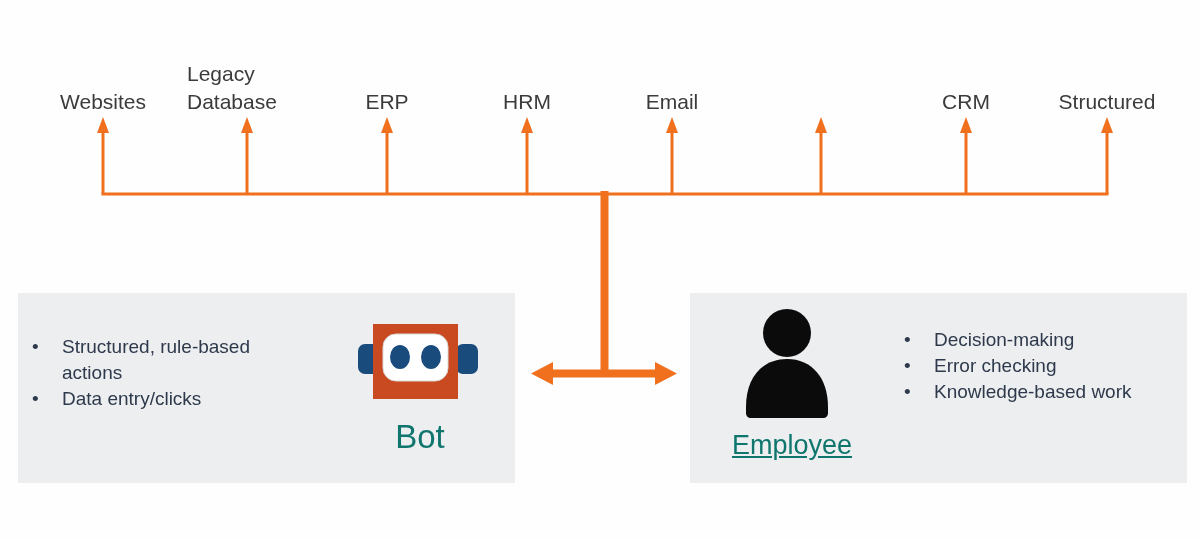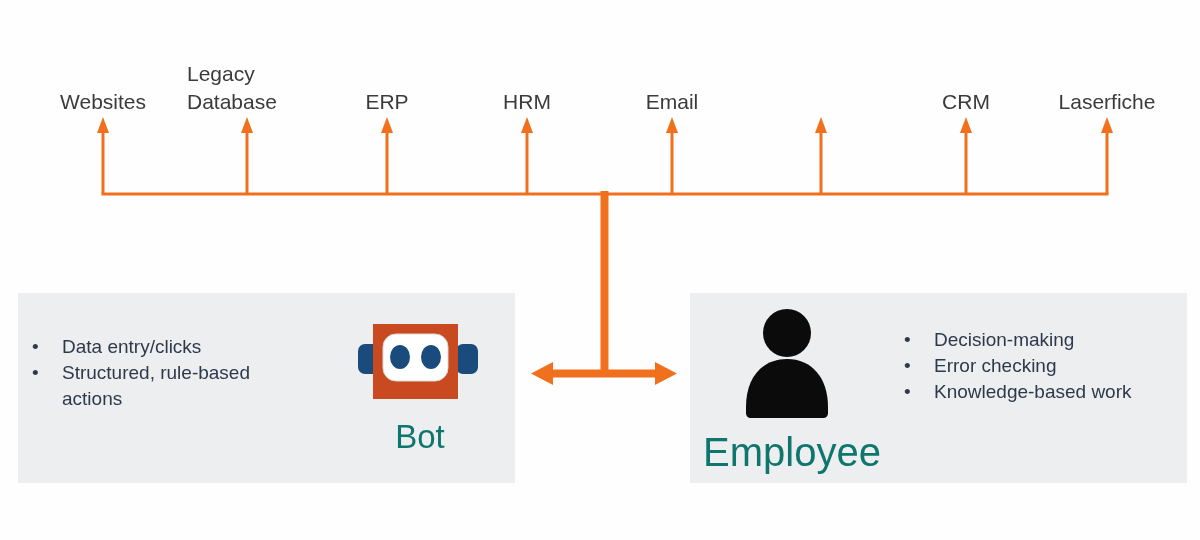--- a/index.html
+++ b/index.html
@@ -47,21 +47,21 @@
     position:absolute;left:8px;top:0;
     font-size:19px;color:#2e3a4c;
   }
   .caption{
     position:absolute;
     transform:translateX(-50%);
     color:#0f766e;
     white-space:nowrap;
   }
   #bot-caption{left:420px;top:418px;font-size:33px;}
-  #employee-caption{left:792px;top:430px;font-size:40px;}
+  #employee-caption{left:792px;top:430px;font-size:27px;text-decoration:underline;}
   #bot-icon-svg{position:absolute;left:358px;top:324px;}
   #employee-icon-svg{position:absolute;left:741px;top:309px;}
 </style>
 </head>
 <body>
 
 <div id="stage">
 
   <svg id="connector-layer" width="1200" height="540" viewBox="0 0 1200 540">
     <g fill="#f0701e" stroke="#f0701e">
@@ -96,26 +96,26 @@
       </g>
     </g>
   </svg>
 
   <div class="sys-label" style="left:103px">Websites</div>
   <div class="sys-label wrap" style="left:247px">Legacy Database</div>
   <div class="sys-label" style="left:387px">ERP</div>
   <div class="sys-label" style="left:527px">HRM</div>
   <div class="sys-label" style="left:672px">Email</div>
   <div class="sys-label" style="left:966px">CRM</div>
-  <div class="sys-label" style="left:1107px">Laserfiche</div>
+  <div class="sys-label" style="left:1107px">Structured</div>
 
   <div class="panel" id="bot-panel"></div>
   <ul class="tasks" id="bot-tasks">
+    <li>Structured, rule-based actions</li>
     <li>Data entry/clicks</li>
-    <li>Structured, rule-based actions</li>
   </ul>
   <svg id="bot-icon-svg" width="120" height="76" viewBox="0 0 120 76">
     <rect x="0" y="20" width="22" height="30" rx="7" fill="#1a4b7d"></rect>
     <rect x="98" y="20" width="22" height="30" rx="7" fill="#1a4b7d"></rect>
     <rect x="15" y="0" width="85" height="75" fill="#c94a20"></rect>
     <rect x="25" y="10" width="65" height="47" rx="13" fill="#ffffff" stroke="#d9d9d9" stroke-width="1"></rect>
     <ellipse cx="42" cy="33" rx="10" ry="12" fill="#1a4b7d"></ellipse>
     <ellipse cx="73" cy="33" rx="10" ry="12" fill="#1a4b7d"></ellipse>
   </svg>
   <div class="caption" id="bot-caption">Bot</div>

